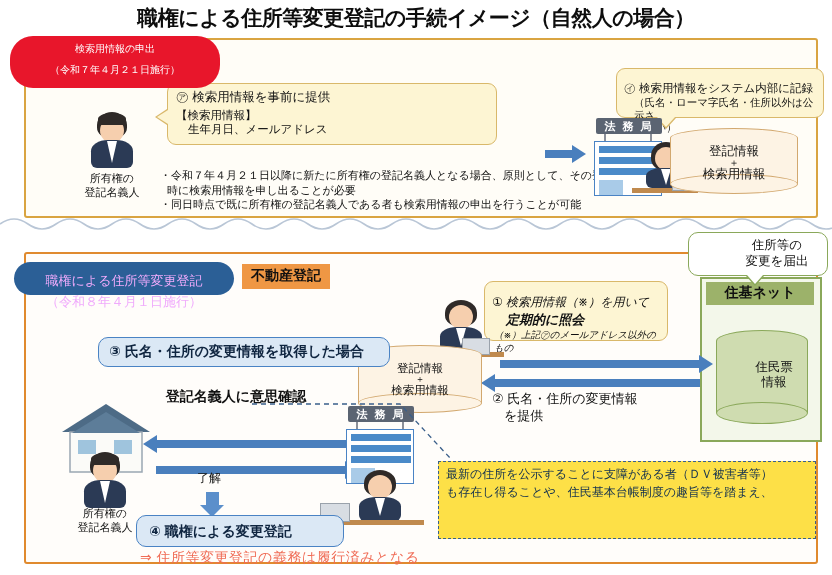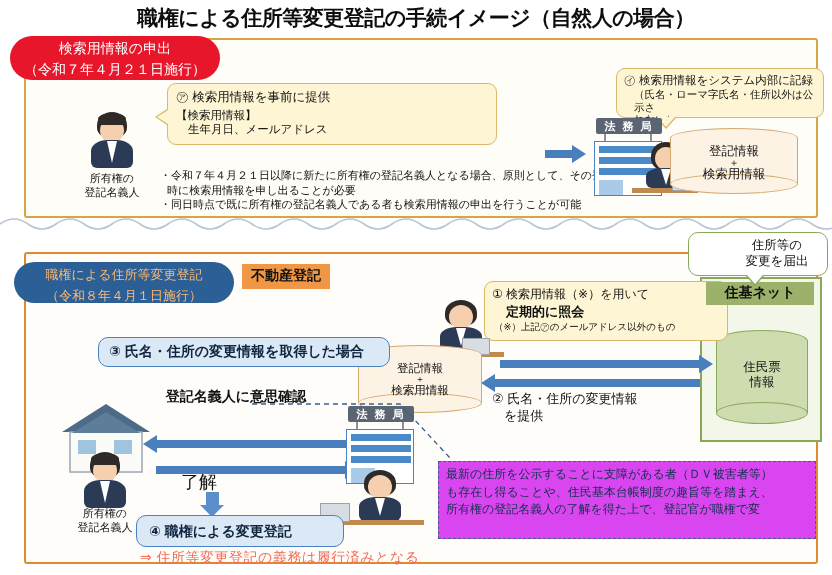--- a/index.html
+++ b/index.html
@@ -32,26 +32,26 @@
     left: 24px; top: 38px;
     width: 794px; height: 180px;
     border: 2px solid #d9a441;
     border-radius: 3px;
     background: #fffdf7;
     box-sizing: border-box;
   }
   #section1-badge {
     position: absolute;
     left: 10px; top: 36px;
-    width: 210px; height: 44px;
+    width: 210px; height: 52px;
     background: #e8162b;
     border-radius: 23px;
     color: #fff;
     text-align: center;
-    font-size: 14px;
+    font-size: 10px;
     line-height: 21px;
     padding-top: 2px;
     box-sizing: border-box;
     z-index: 6;
   }
   #section1-badge div { white-space: nowrap; }
 
   .callout {
     position: absolute;
     background: #fdf5d3;
@@ -78,21 +78,21 @@
     content: ""; position: absolute;
     left: -13px; top: 25px;
     border-top: 8px solid transparent;
     border-bottom: 8px solid transparent;
     border-right: 12px solid #d9b86a;
   }
 
   #callout-i {
     left: 616px; top: 68px;
     width: 208px; height: 50px;
-    padding: 4px 7px;
+    padding: 12px 7px;
   }
   #callout-i .hd { font-size: 11.5px; }
   #callout-i .sub { font-size: 10.5px; line-height: 12.5px; padding-left: 10px; }
   #callout-i:after {
     content: ""; position: absolute;
     left: 40px; bottom: -10px;
     border-left: 9px solid transparent;
     border-right: 9px solid transparent;
     border-top: 10px solid #fdf5d3;
   }
@@ -202,28 +202,28 @@
     left: 24px; top: 252px;
     width: 794px; height: 312px;
     border: 2px solid #e08a2e;
     border-radius: 3px;
     background: #fffdfa;
     box-sizing: border-box;
   }
   #section2-badge {
     position: absolute;
     left: 14px; top: 262px;
-    width: 220px; height: 41px;
+    width: 220px; height: 33px;
     background: #2b5f96;
     border-radius: 23px;
-    color: #fdba74;
+    color: #f0abfc;
     text-align: center;
     font-size: 13px;
     line-height: 21px;
-    padding-top: 2px;
+    padding-top: 8px;
     box-sizing: border-box;
     z-index: 6;
   }
   #section2-badge div { white-space: nowrap; }
 
   #realestate-tag {
     position: absolute;
     left: 242px; top: 264px;
     background: #ef9744;
     color: #101010;
@@ -339,21 +339,21 @@
     font-size: 12px;
     color: #111;
     white-space: nowrap;
   }
 
   #dashed-note {
     position: absolute;
     left: 438px; top: 461px;
     width: 378px; height: 78px;
     border: 1.5px dashed #3a5f8a;
-    background: #d946ef;
+    background: #fde047;
     box-sizing: border-box;
     padding: 4px 7px;
   }
   #dashed-note div {
     font-size: 12px;
     line-height: 17.5px;
     color: #12304f;
     white-space: nowrap;
   }
 
@@ -460,40 +460,40 @@
 </div>
 
 <div id="realestate-tag">不動産登記</div>
 
 <div id="jukinet"></div>
 <div id="jukinet-title">住基ネット</div>
 <div class="cyl" style="left:716px; top:330px; width:92px; height:94px;">
   <div class="top" style="width:92px; height:22px; background:#cfdcb0; border:1.5px solid #8aa85a; box-sizing:border-box;"></div>
   <div class="mid" style="top:11px; width:92px; height:72px; background:#cfdcb0; border-left:1.5px solid #8aa85a; border-right:1.5px solid #8aa85a; box-sizing:border-box;"></div>
   <div class="bot" style="top:72px; width:92px; height:22px; background:#cfdcb0; border:1.5px solid #8aa85a; box-sizing:border-box;"></div>
-  <div class="txt" style="top:30px;">
+  <div class="txt" style="top:30px;margin-left:12px;">
     <div>住民票</div>
     <div>情報</div>
   </div>
 </div>
 
 <div id="jukinet-person-callout">
   <div class="t">
     <div>住所等の</div>
     <div>変更を届出</div>
   </div>
 </div>
 <div class="person" style="left:694px; top:236px; width:40px; height:40px;">
   <div class="p-hair" style="left:7px; top:0; width:26px; height:24px;"></div>
   <div class="p-head" style="left:10px; top:4px; width:20px; height:21px;"></div>
   <div class="p-body" style="left:3px; top:23px; width:34px; height:17px;"></div>
   <div class="p-shirt" style="left:15px; top:24px; width:9px; height:14px; clip-path:polygon(0 0,100% 0,50% 100%);"></div>
 </div>
 
-<div class="callout" style="left:484px; top:281px; width:244px; height:60px; padding:4px 7px;">
+<div class="callout" style="left:484px; top:281px; width:184px; height:60px; padding:12px 7px;font-style:italic;">
   <div style="font-size:12px;">① 検索用情報（※）を用いて</div>
   <div style="font-size:13px; font-weight:bold; padding-left:14px;">定期的に照会</div>
   <div style="font-size:9.5px; padding-left:2px;">（※）上記㋐のメールアドレス以外のもの</div>
 </div>
 
 <div class="person" style="left:432px; top:300px; width:58px; height:54px;">
   <div class="p-hair" style="left:13px; top:0; width:32px; height:26px;"></div>
   <div class="p-head" style="left:17px; top:5px; width:24px; height:24px;"></div>
   <div class="p-body" style="left:8px; top:27px; width:42px; height:24px;"></div>
   <div class="p-shirt" style="left:24px; top:28px; width:10px; height:18px; clip-path:polygon(0 0,100% 0,50% 100%);"></div>
@@ -530,21 +530,21 @@
 <div class="plain-label" style="left:118px; top:388px; text-align:center; width:236px;">
   <div style="font-size:14px; font-weight:bold;">登記名義人に意思確認</div>
 </div>
 
 <div class="arrow-h left" style="left:156px; top:440px; width:190px;">
   <div class="hd"></div>
 </div>
 <div class="arrow-h right" style="left:156px; top:466px; width:190px;">
   <div class="hd"></div>
 </div>
-<div class="plain-label" style="left:181px; top:470px; font-size:18px;">了解</div>
+<div class="plain-label" style="left:197px; top:470px; font-size:12px;">了解</div>
 
 <svg id="house" viewBox="0 0 92 76">
   <polygon points="46,4 90,32 2,32" fill="#4d6b86"></polygon>
   <rect x="10" y="32" width="72" height="40" fill="#fbfbf8" stroke="#9aa7b2" stroke-width="1.5"></rect>
   <rect x="18" y="40" width="18" height="14" fill="#9fc4dd"></rect>
   <rect x="54" y="40" width="18" height="14" fill="#9fc4dd"></rect>
   <rect x="36" y="56" width="20" height="16" fill="#c4d6e3"></rect>
   <polygon points="46,12 80,33 12,33" fill="#5d7d99"></polygon>
 </svg>
 <div class="person" style="left:78px; top:452px; width:54px; height:56px;">
@@ -584,17 +584,16 @@
   <div class="hd"></div>
 </div>
 <div class="bluebox" style="left:136px; top:515px; width:208px; height:32px; padding:6px 12px;">
   <span style="font-size:14px; font-weight:bold;">④ 職権による変更登記</span>
 </div>
 <div id="final-note">⇒ 住所等変更登記の義務は履行済みとなる</div>
 
 <div id="dashed-note">
   <div>最新の住所を公示することに支障がある者（ＤＶ被害者等）</div>
   <div>も存在し得ることや、住民基本台帳制度の趣旨等を踏まえ、</div>
-  <div>所有権の登記名義人の了解を得た上で、登記官が職権で変</div>
 </div>
 <svg class="abs" style="left:250px; top:396px; width:230px; height:70px;" viewBox="0 0 230 70">
   <path d="M2,8 L150,8 L200,62" stroke="#3a5f8a" stroke-width="1.3" fill="none" stroke-dasharray="5,4"></path>
 </svg>
 
 </body></html>

